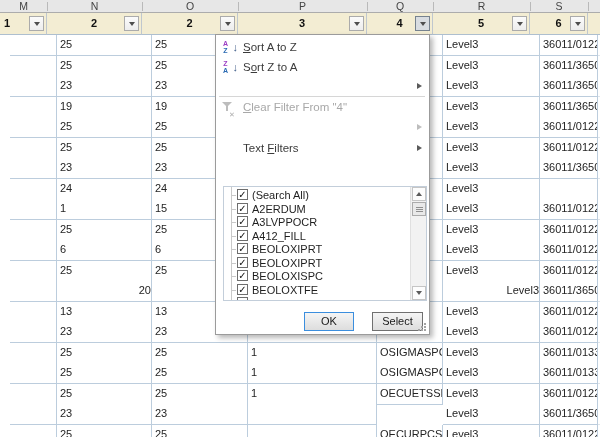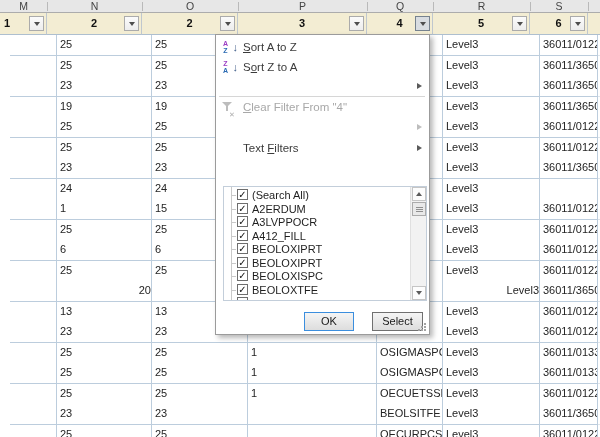--- a/index.html
+++ b/index.html
@@ -336,21 +336,20 @@
         <div class="cell" style="left: 367px; width: 66px;">OECUETSSPC</div>
         <div class="cell" style="left: 433px; width: 97px;">Level3</div>
         <div class="cell" style="left: 530px; width: 58px;">36011/01221</div>
         <div class="cell sliver" style="left: 588px; width: 12px;"></div>
       </div>
       <div class="data-row" style="top: 404px; height: 21px;">
         <div class="cell" style="left: 0px; width: 47px; border-right: 1px solid rgb(188, 205, 221);"></div>
         <div class="cell" style="left: 47px; width: 95px;">23</div>
         <div class="cell" style="left: 142px; width: 96px;">23</div>
         <div class="cell" style="left: 238px; width: 129px;"></div>
-        <div class="cell" style="left: 367px; width: 66px;">BEOLSITFE</div>
         <div class="cell" style="left: 433px; width: 97px;">Level3</div>
         <div class="cell" style="left: 530px; width: 58px;">36011/36503</div>
         <div class="cell sliver" style="left: 588px; width: 12px;"></div>
       </div>
       <div class="data-row" style="top: 425px; height: 21px;">
         <div class="cell" style="left: 0px; width: 47px; border-right: 1px solid rgb(188, 205, 221);"></div>
         <div class="cell" style="left: 47px; width: 95px;">25</div>
         <div class="cell" style="left: 142px; width: 96px;">25</div>
         <div class="cell" style="left: 238px; width: 129px;"></div>
         <div class="cell" style="left: 367px; width: 66px;">OECURPCSPC</div>

